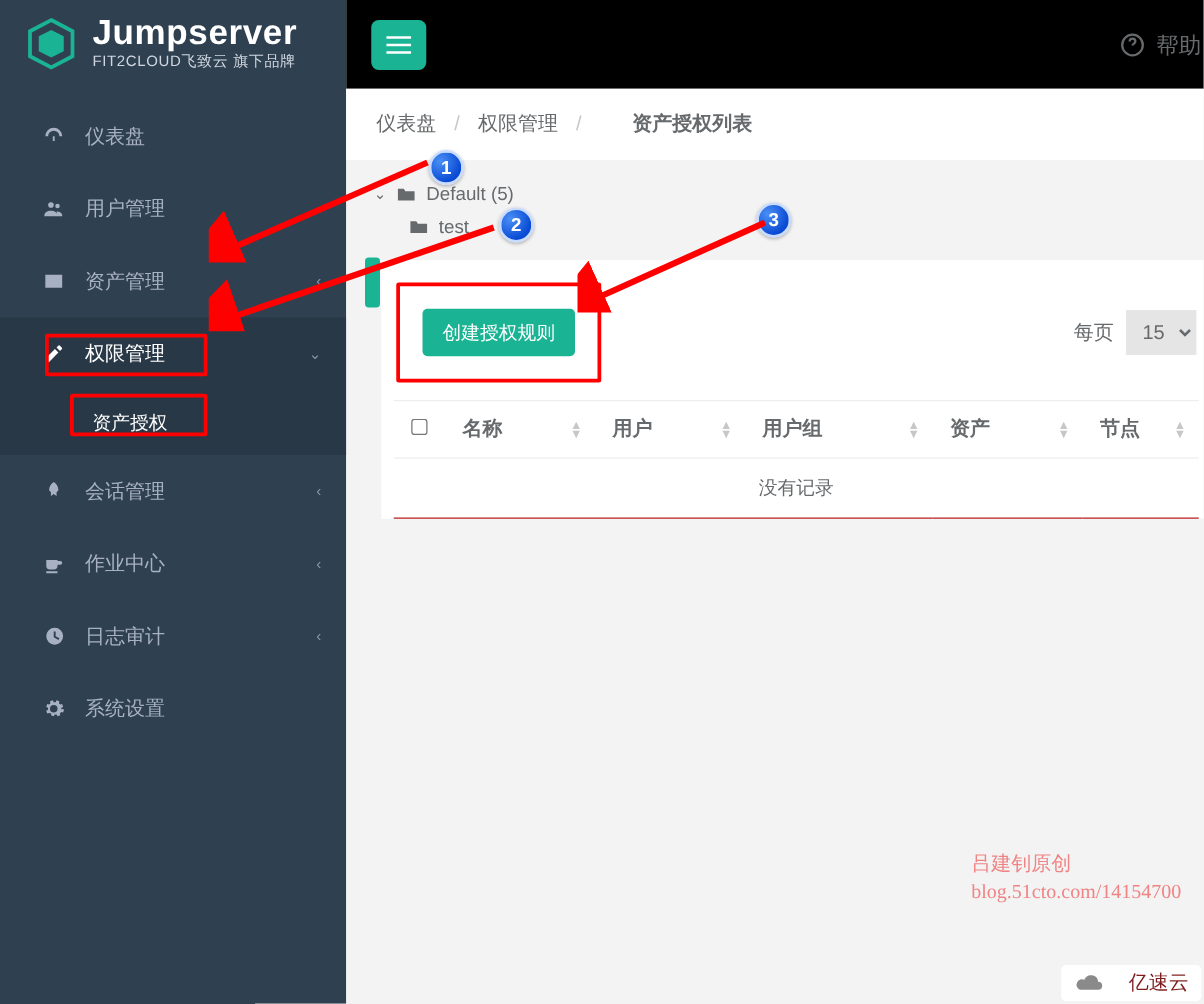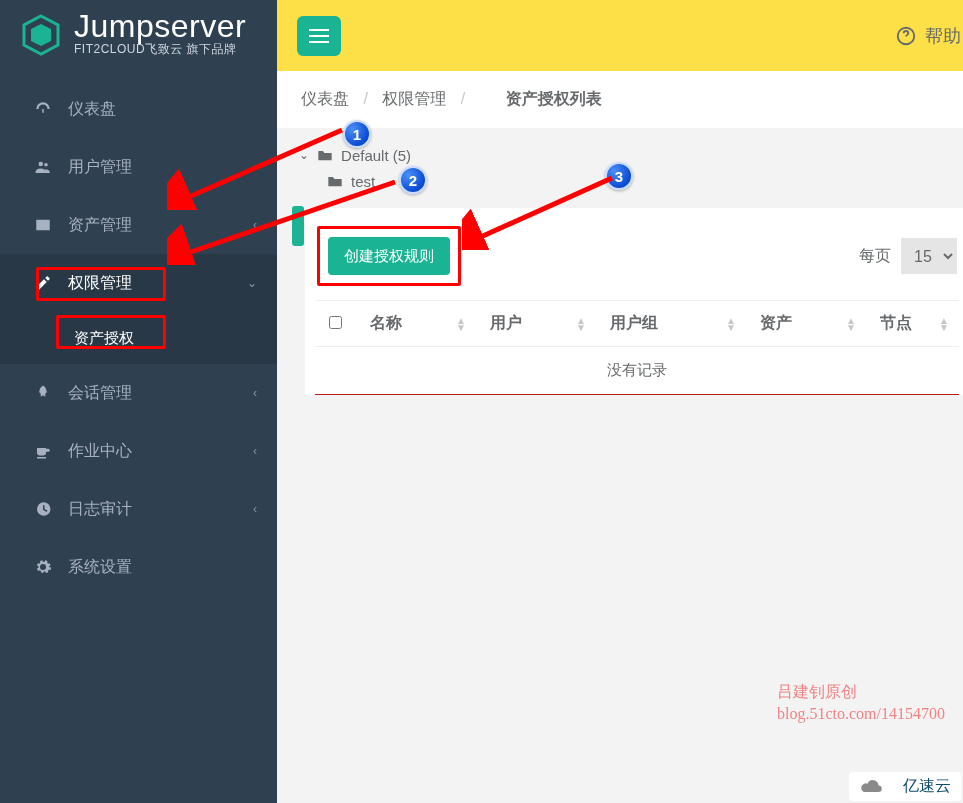--- a/index.html
+++ b/index.html
@@ -13,21 +13,21 @@
     width: 277px; flex: 0 0 277px; background: #2f4050; color: #a7b1c2;
     display: flex; flex-direction: column; position: relative;
   }
   .brand {
     display: flex; align-items: center; gap: 10px; padding: 12px 16px 10px 18px;
   }
   .brand-logo {
     width: 46px; height: 46px; position: relative; flex: 0 0 46px;
   }
   .brand-text { display: flex; flex-direction: column; }
-  .brand-main { color: #fff; font-size: 32px; font-weight: 400; letter-spacing: 0.5px; line-height: 26px; }
+  .brand-main { color: #fff; font-size: 28px; font-weight: 700; letter-spacing: 0.5px; line-height: 26px; }
   .brand-sub  { color: #cfd6df; font-size: 12px; margin-top: 2px; letter-spacing: 0.5px; }
 
   .nav { list-style: none; margin-top: 12px; }
   .nav-item {
     display: flex; align-items: center; justify-content: space-between;
     height: 58px; padding: 0 20px 0 34px; cursor: pointer;
     color: #a7b1c2; font-size: 16px;
   }
   .nav-item .left { display: flex; align-items: center; gap: 16px; }
   .nav-item .ico { width: 18px; display: inline-flex; justify-content: center; color:#a7b1c2; }
@@ -49,21 +49,21 @@
     position: absolute; left: 36px; top: 267px; width: 130px; height: 34px;
   }
   .rb-nav-asset {
     position: absolute; left: 56px; top: 315px; width: 110px; height: 34px;
   }
 
   
   .main { flex: 1 1 auto; position: relative; background: #f3f3f4; }
 
   .topbar {
-    height: 71px; background: #fde047; display: flex; align-items: center;
+    height: 71px; background: #000000; display: flex; align-items: center;
     justify-content: space-between; padding: 0 2px 0 20px;
   }
   .menu-toggle {
     width: 44px; height: 40px; border-radius: 6px; background: #1ab394;
     display: flex; align-items: center; justify-content: center; color: #fff;
     cursor: pointer;
   }
   .top-right { display: flex; align-items: center; gap: 8px; color: #676a6c; }
   .help { display: flex; align-items: center; gap: 8px; font-size: 18px; color:#676a6c; }
 
@@ -88,21 +88,21 @@
   }
   .card-inner { position: relative; padding: 0 4px 0 10px; }
 
   .create-row { display: flex; align-items: center; justify-content: space-between; padding: 0 2px 14px 2px; }
   .btn-primary {
     background: #1ab394; color: #fff; border: none; border-radius: 4px;
     height: 38px; padding: 0 16px; font-size: 15px; cursor: pointer;
     display: inline-flex; align-items: center; justify-content:center;
   }
   .btn-wrap-red {
-    border: 3px solid #ff0000; padding: 8px; display: inline-block; border-radius: 2px;
+    border: 3px solid #ff0000; padding: 18px; display: inline-block; border-radius: 2px;
   }
   .perpage { display: flex; align-items: center; gap: 10px; color: #676a6c; font-size: 16px; }
   .select {
     height: 36px; min-width: 42px; padding: 0 8px; border: 1px solid #e5e6e7;
     background: #e5e5e5; font-size: 16px; color:#676a6c;
   }
 
   .small-handle {
     position: absolute; left: -13px; top: -2px; width: 12px; height: 40px;
     background: #1ab394; border-radius: 3px;
@@ -141,21 +141,21 @@
   }
 
   
   .arrow { position: absolute; pointer-events: none; }
 
   
   .wm1 { position: absolute; right: 18px; bottom: 78px; color: #f07070; font-size: 16px; font-family: "SimSun", serif; line-height: 22px; opacity:0.85; }
   .wm2-wrap {
     position: absolute; right: 2px; bottom: 2px; background: #fff;
     padding: 4px 10px 4px 10px; display: flex; align-items: center; gap: 18px;
-    color: #0c4a6e; font-size: 16px; font-weight: 500; border-radius:4px;
+    color: #7f1d1d; font-size: 16px; font-weight: 500; border-radius:4px;
   }
 
   svg { display: block; }
 </style>
 </head>
 <body>
 
 <div class="layout">
 
   <aside class="sidebar">

